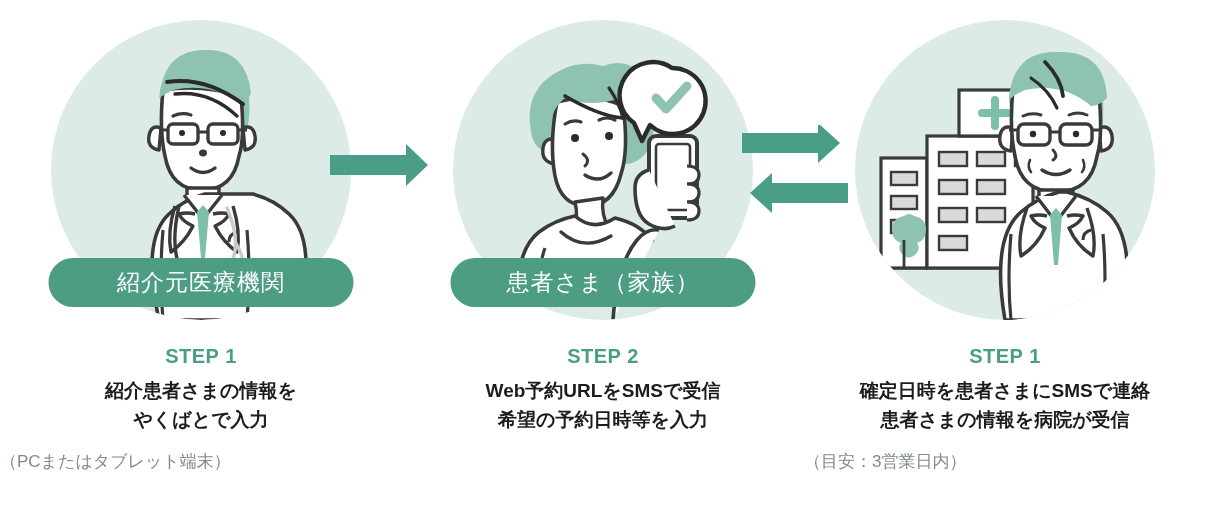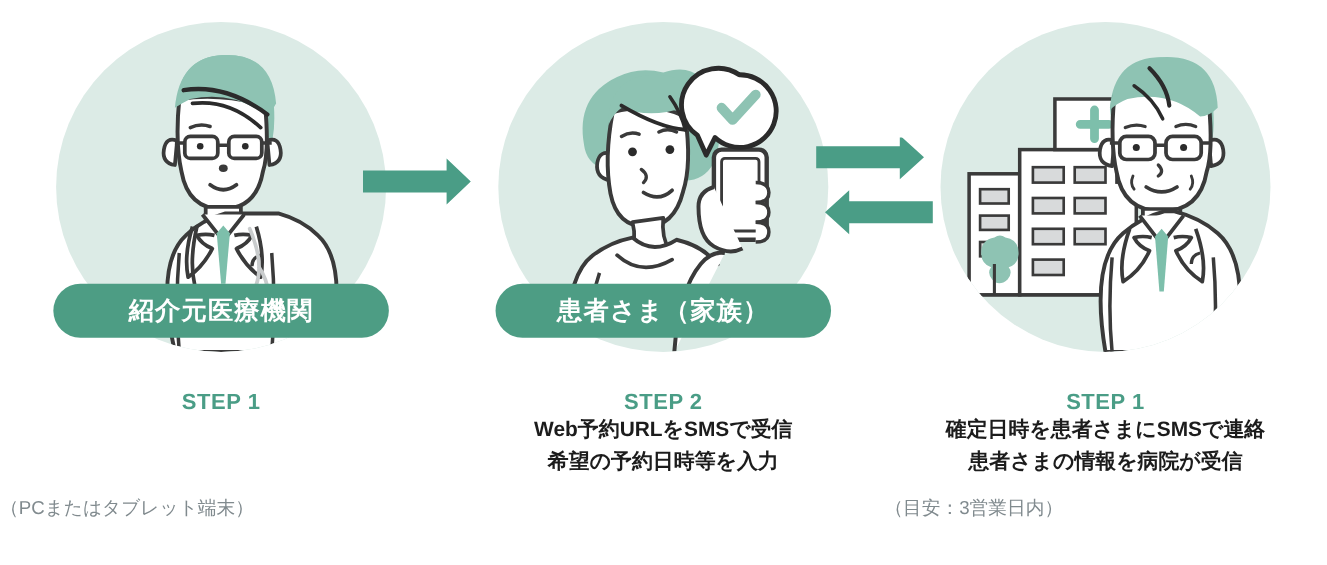--- a/index.html
+++ b/index.html
@@ -58,29 +58,29 @@
     border-radius: 25px;
     background: #4d9d84;
     display: flex;
     align-items: center;
     justify-content: center;
     z-index: 5;
   }
   .pill-label {
     color: #ffffff;
     font-size: 23px;
-    font-weight: bold;
+    font-weight: normal;
     letter-spacing: 1px;
     white-space: nowrap;
     text-align: center;
   }
 
   .step-label {
     position: absolute;
-    top: 355px;
+    top: 345px;
     left: 0;
     width: 100%;
     text-align: center;
     color: #4a9d86;
     font-size: 20px;
     font-weight: bold;
     letter-spacing: 0.5px;
   }
   .step-desc {
     position: absolute;
@@ -177,20 +177,24 @@
           <path d="M176 188 q18 42 -2 64" fill="none" stroke="#c9cccd" stroke-width="3.4" stroke-linecap="round"></path>
           <circle cx="133" cy="262" r="11" fill="#fff" stroke="#3a3a3a" stroke-width="3.4"></circle>
           <circle cx="133" cy="262" r="4.5" fill="#3a3a3a"></circle>
         </g>
       </svg>
     </div>
     <div class="pill">
       <span class="pill-label">紹介元医療機関</span>
     </div>
     <div class="step-label">STEP 1</div>
+    <div class="step-desc">
+      <div>紹介患者さまの情報を</div>
+      <div>やくばとで入力</div>
+    </div>
     <div class="step-note">（PCまたはタブレット端末）</div>
   </div>
 
   <div class="step step-2">
     <div class="art-wrap">
       <div class="circle-bg"></div>
       <svg class="art-svg" viewBox="0 0 300 300">
         <defs>
             <clipPath id="c2">
               <circle cx="150" cy="150" r="150"></circle>

